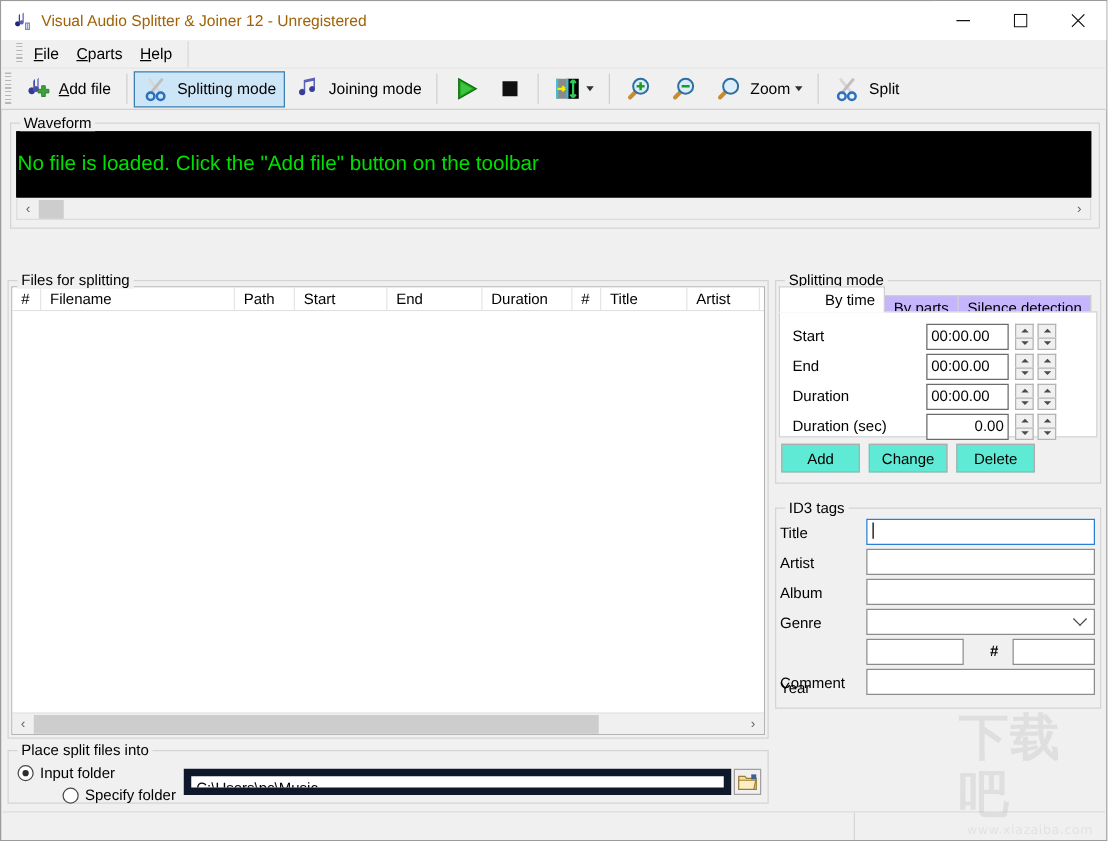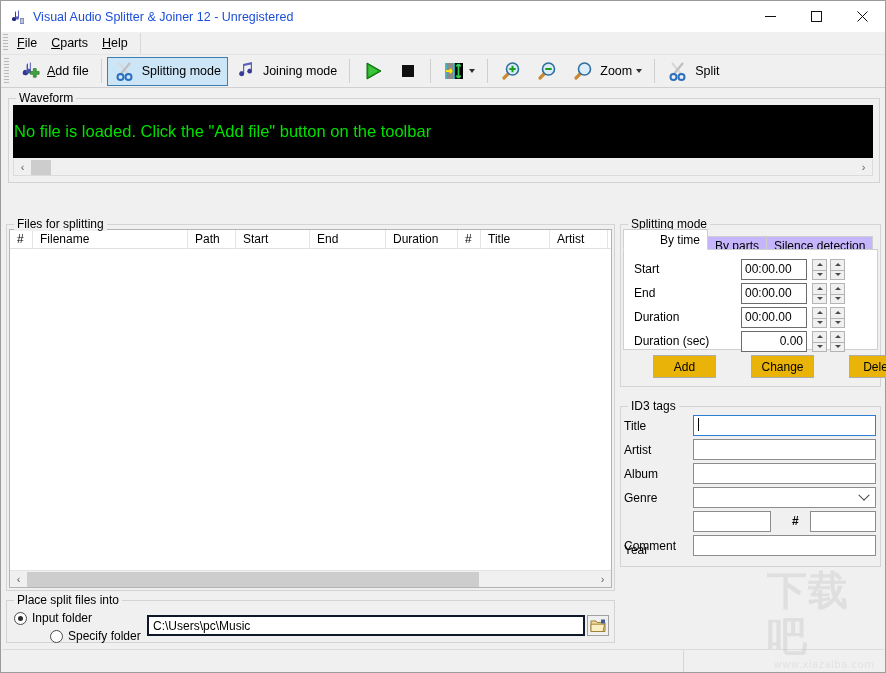--- a/index.html
+++ b/index.html
@@ -28,40 +28,40 @@
     flex: none;
     position: relative;
   }
   .title-icon {
     width: 16px; height: 16px;
     margin-left: 9px; margin-right: 7px;
     position: relative; flex: none;
   }
   .title-text {
     font-size: 12.5px;
-    color: #1d4ed8;
+    color: #a16207;
     white-space: nowrap;
   }
   .win-buttons {
     margin-left: auto; display: flex; height: 31px;
   }
   .win-btn {
     width: 46px; height: 31px;
     display: flex; align-items: center; justify-content: center;
     background: #ffffff;
   }
   .win-btn svg { display: block; }
 
   
   .menubar {
     height: 23px; flex: none;
     background: #f0f0f0;
     display: flex; align-items: center;
     border-bottom: 1px solid #e4e4e4;
-    padding-left: 2px;
+    padding-left: 12px;
   }
   .grip {
     width: 5px; height: 18px; margin-right: 2px;
     background-image: repeating-linear-gradient(to bottom, #b8b8b8 0px, #b8b8b8 1px, transparent 1px, transparent 3px);
   }
   .menu-item {
     padding: 3px 7px 3px 7px;
     font-size: 12.5px;
     white-space: nowrap;
   }
@@ -189,21 +189,21 @@
   }
   .radio.checked::after {
     content: ""; position: absolute;
     left: 3px; top: 3px; width: 5px; height: 5px;
     border-radius: 50%; background: #2c2c2c;
   }
   .radio-lbl { font-size: 12px; white-space: nowrap; }
   .path-input {
     position: absolute; left: 141px; top: 22px;
     width: 438px; height: 21px;
-    border: 2px solid #0f172a; background: #fff;
+    border: 6px solid #0f172a; background: #fff;
     font-size: 12px; line-height: 19px;
     padding-left: 4px; color: #000;
     overflow: hidden; white-space: nowrap;
   }
   .browse-btn {
     position: absolute; left: 581px; top: 22px;
     width: 22px; height: 21px;
     border: 1px solid #a0a0a0; background: #f0f0f0;
     display: flex; align-items: center; justify-content: center;
   }
@@ -269,23 +269,23 @@
     border-left: 3px solid transparent;
     border-right: 3px solid transparent;
     border-top: 3px solid #4a4a4a;
   }
   .act-btns {
     position: absolute; left: 5px; top: 138px;
     display: flex; gap: 7px;
   }
   .act-btn {
     width: 63px; height: 23px;
-    border: 1px solid #adadad; background: #eab308;
+    border: 1px solid #adadad; background: #5eead4;
     font-size: 12px;
-    display: flex; align-items: center; justify-content: center; margin-left: 28px;
+    display: flex; align-items: center; justify-content: center;
   }
 
   
   #id3-group { left: 619px; top: 398px; width: 261px; height: 168px; }
   .id3-lbl {
     position: absolute; left: 4px;
     font-size: 12px; white-space: nowrap;
   }
   .id3-input {
     position: absolute;

